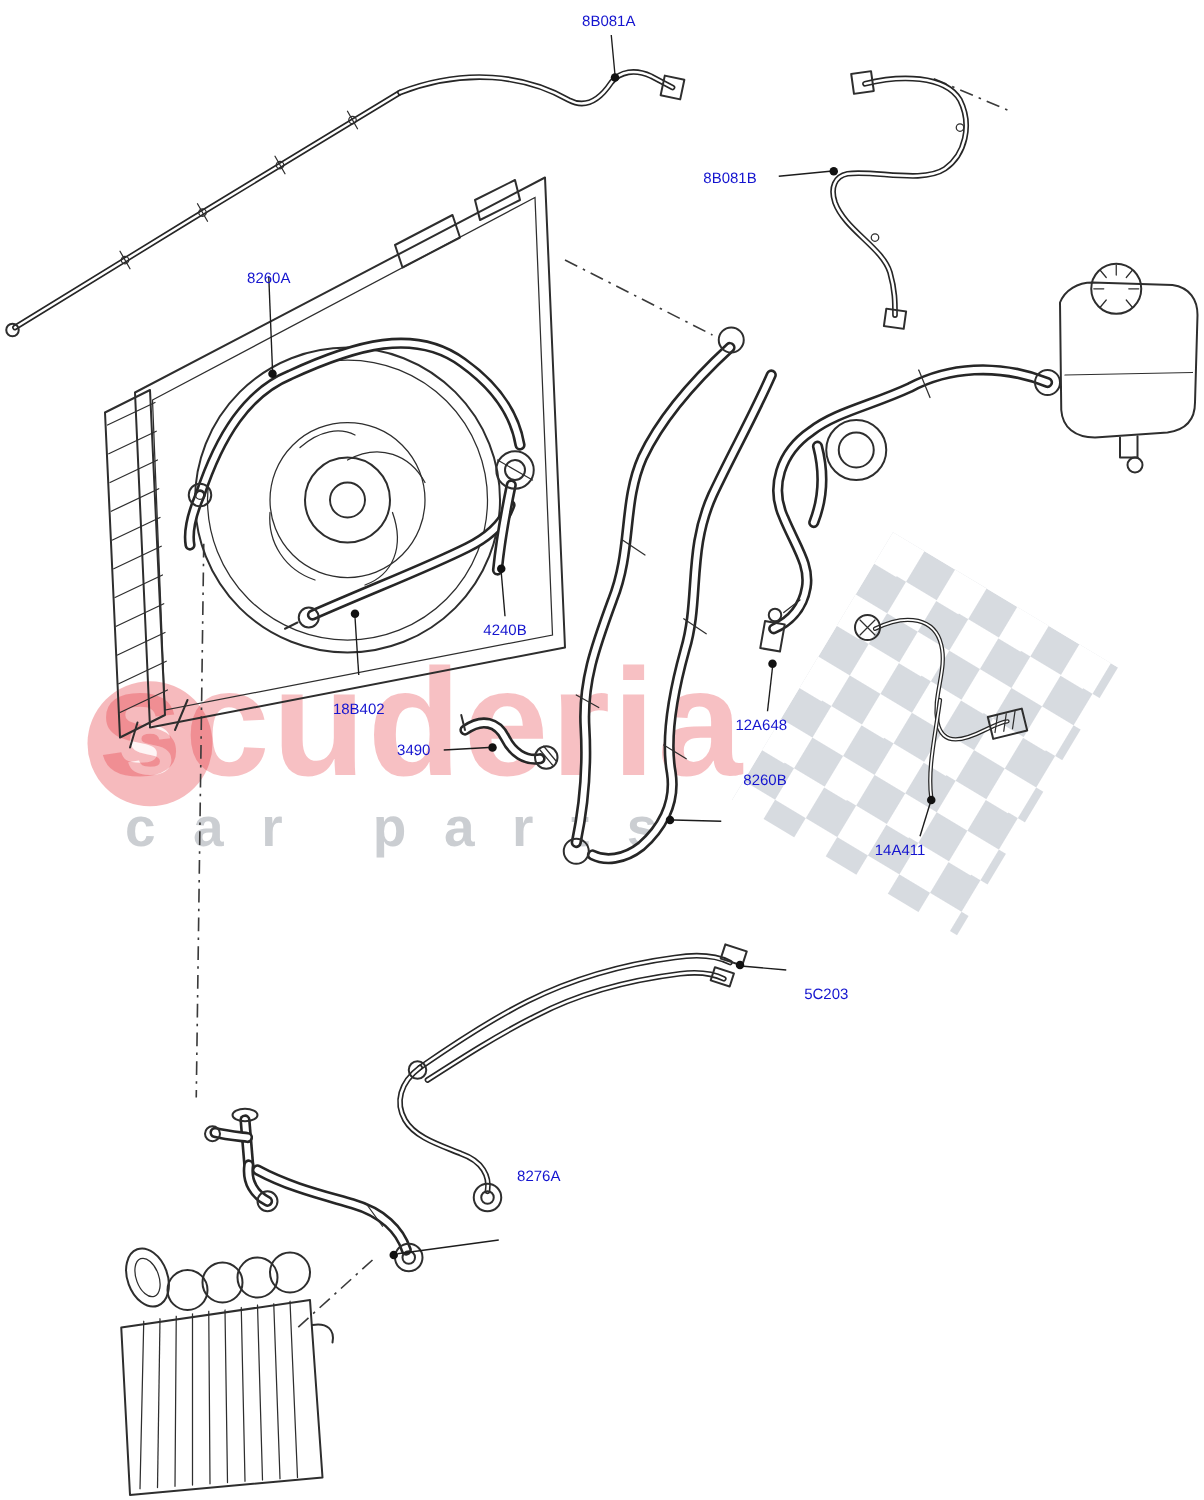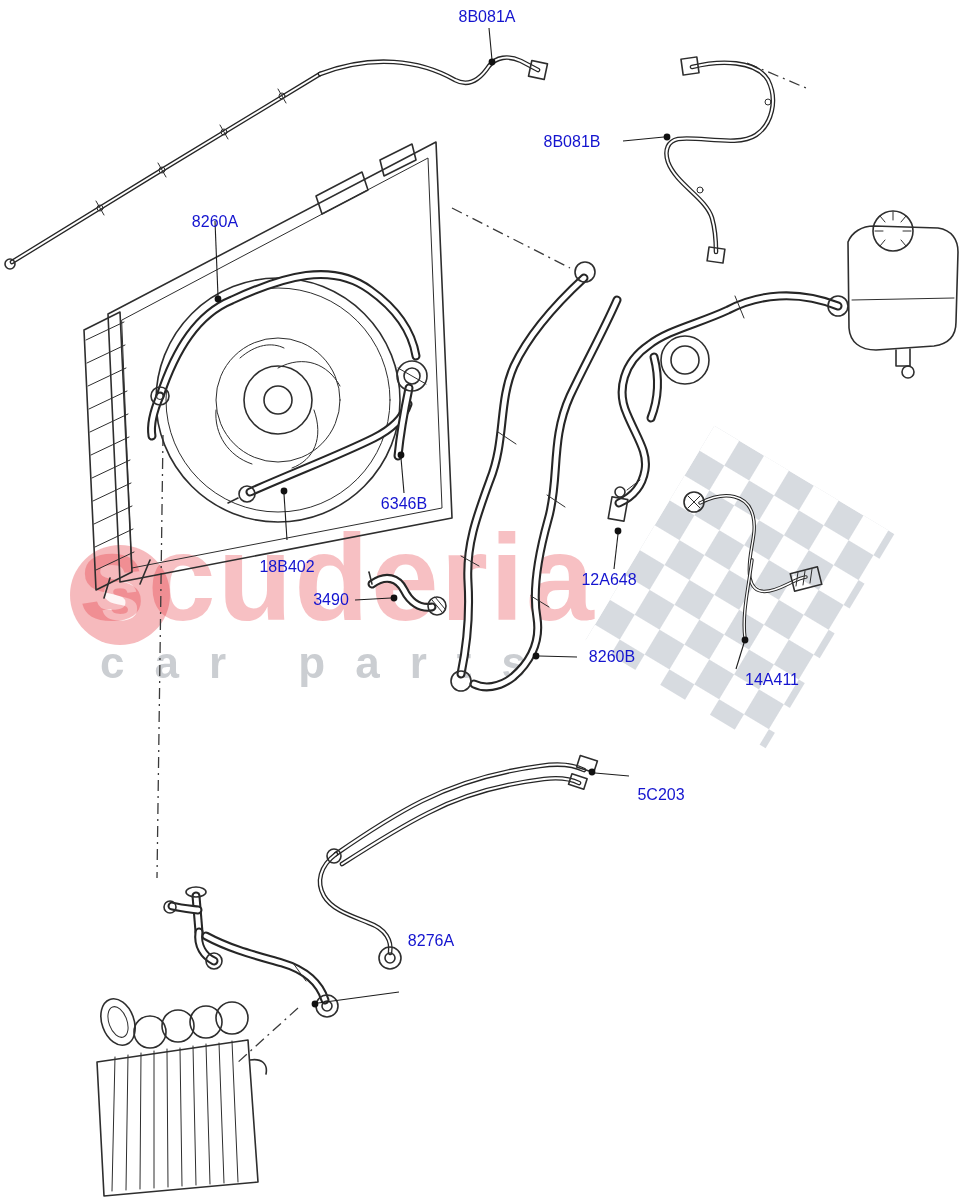--- a/index.html
+++ b/index.html
@@ -25,21 +25,21 @@
   .tube-i{stroke:#ffffff;stroke-width:4.8;fill:none;stroke-linecap:round;}
   .pipe-o{stroke:#262626;stroke-width:4.6;fill:none;stroke-linecap:round;}
   .pipe-i{stroke:#ffffff;stroke-width:2;fill:none;stroke-linecap:round;}
   .wire-o{stroke:#262626;stroke-width:3.4;fill:none;stroke-linecap:round;}
   .wire-i{stroke:#ffffff;stroke-width:1.4;fill:none;stroke-linecap:round;}
   .dashline{stroke:#3a3a3a;stroke-width:1.3;fill:none;stroke-dasharray:11 5 2 5;}
   .leader{stroke:#1c1c1c;stroke-width:1.1;}
   .dot{fill:#111;}
   
   .part-label{position:absolute;z-index:2;transform:translate(-50%,-50%);
-    color:#1414cf;font-size:16px;font-weight:400;white-space:nowrap;cursor:pointer;}
+    color:#1414cf;font-size:12px;font-weight:400;white-space:nowrap;cursor:pointer;}
 </style>
 </head>
 <body>
 
 <div class="stage">
 
   <div class="wm">
     <div class="wm-flag"></div>
     <div class="wm-logo">s</div>
     <div class="wm-brand">scuderia</div>
@@ -302,24 +302,24 @@
       <path class="leader" d="M736,669 L744,643"></path> 
         <circle class="dot" cx="745" cy="640" r="3.4"></circle>
       <path class="leader" d="M629,776 L595,773"></path> 
         <circle class="dot" cx="592" cy="772" r="3.4"></circle>
       <path class="leader" d="M399,992 L318,1003"></path>
         <circle class="dot" cx="315" cy="1004" r="3.4"></circle>
     </g>
   </svg>
 
   <div class="part-label" style="left:487px;top:17px">8B081A</div>
-  <div class="part-label" style="left:572px;top:142px">8B081B</div>
+  <div class="part-label" style="left:584px;top:142px">8B081B</div>
   <div class="part-label" style="left:215px;top:222px">8260A</div>
-  <div class="part-label" style="left:404px;top:504px">6346B</div>
+  <div class="part-label" style="left:404px;top:504px">4240B</div>
   <div class="part-label" style="left:287px;top:567px">18B402</div>
   <div class="part-label" style="left:331px;top:600px">3490</div>
   <div class="part-label" style="left:609px;top:580px">12A648</div>
-  <div class="part-label" style="left:612px;top:657px">8260B</div>
-  <div class="part-label" style="left:772px;top:680px">14A411</div>
+  <div class="part-label" style="left:612px;top:624px">8260B</div>
+  <div class="part-label" style="left:720px;top:680px">14A411</div>
   <div class="part-label" style="left:661px;top:795px">5C203</div>
   <div class="part-label" style="left:431px;top:941px">8276A</div>
 
 </div>
 
 </body></html>

